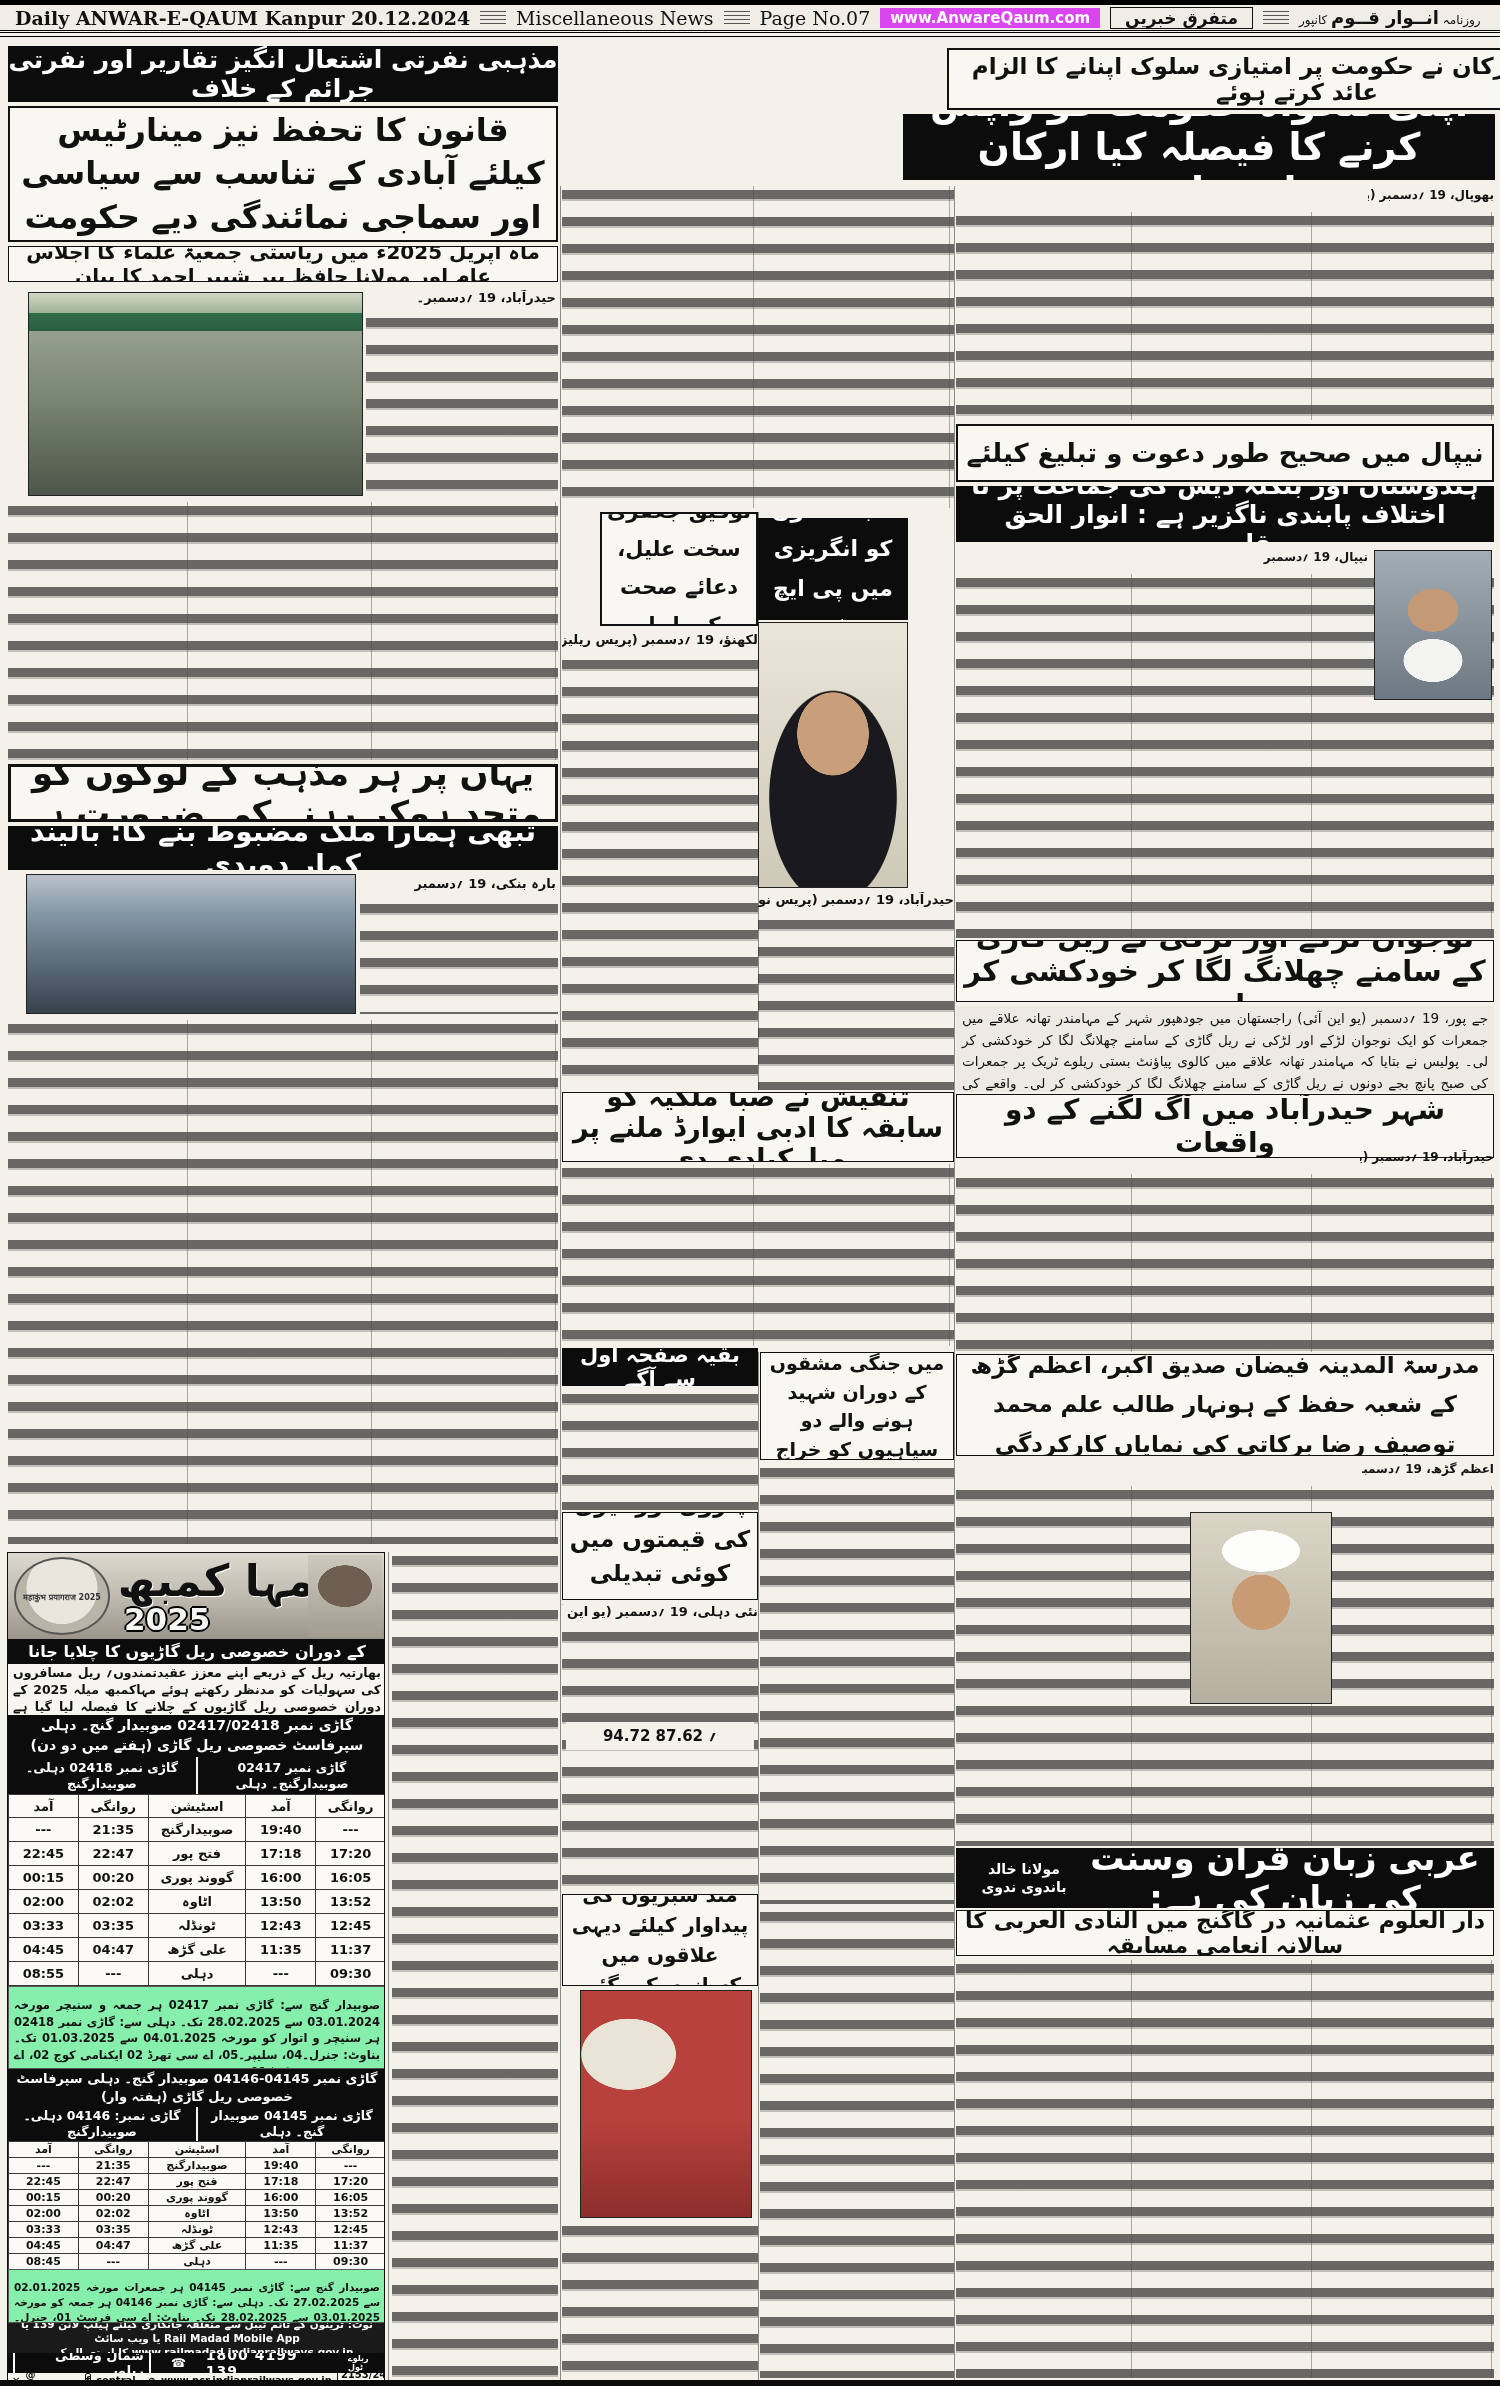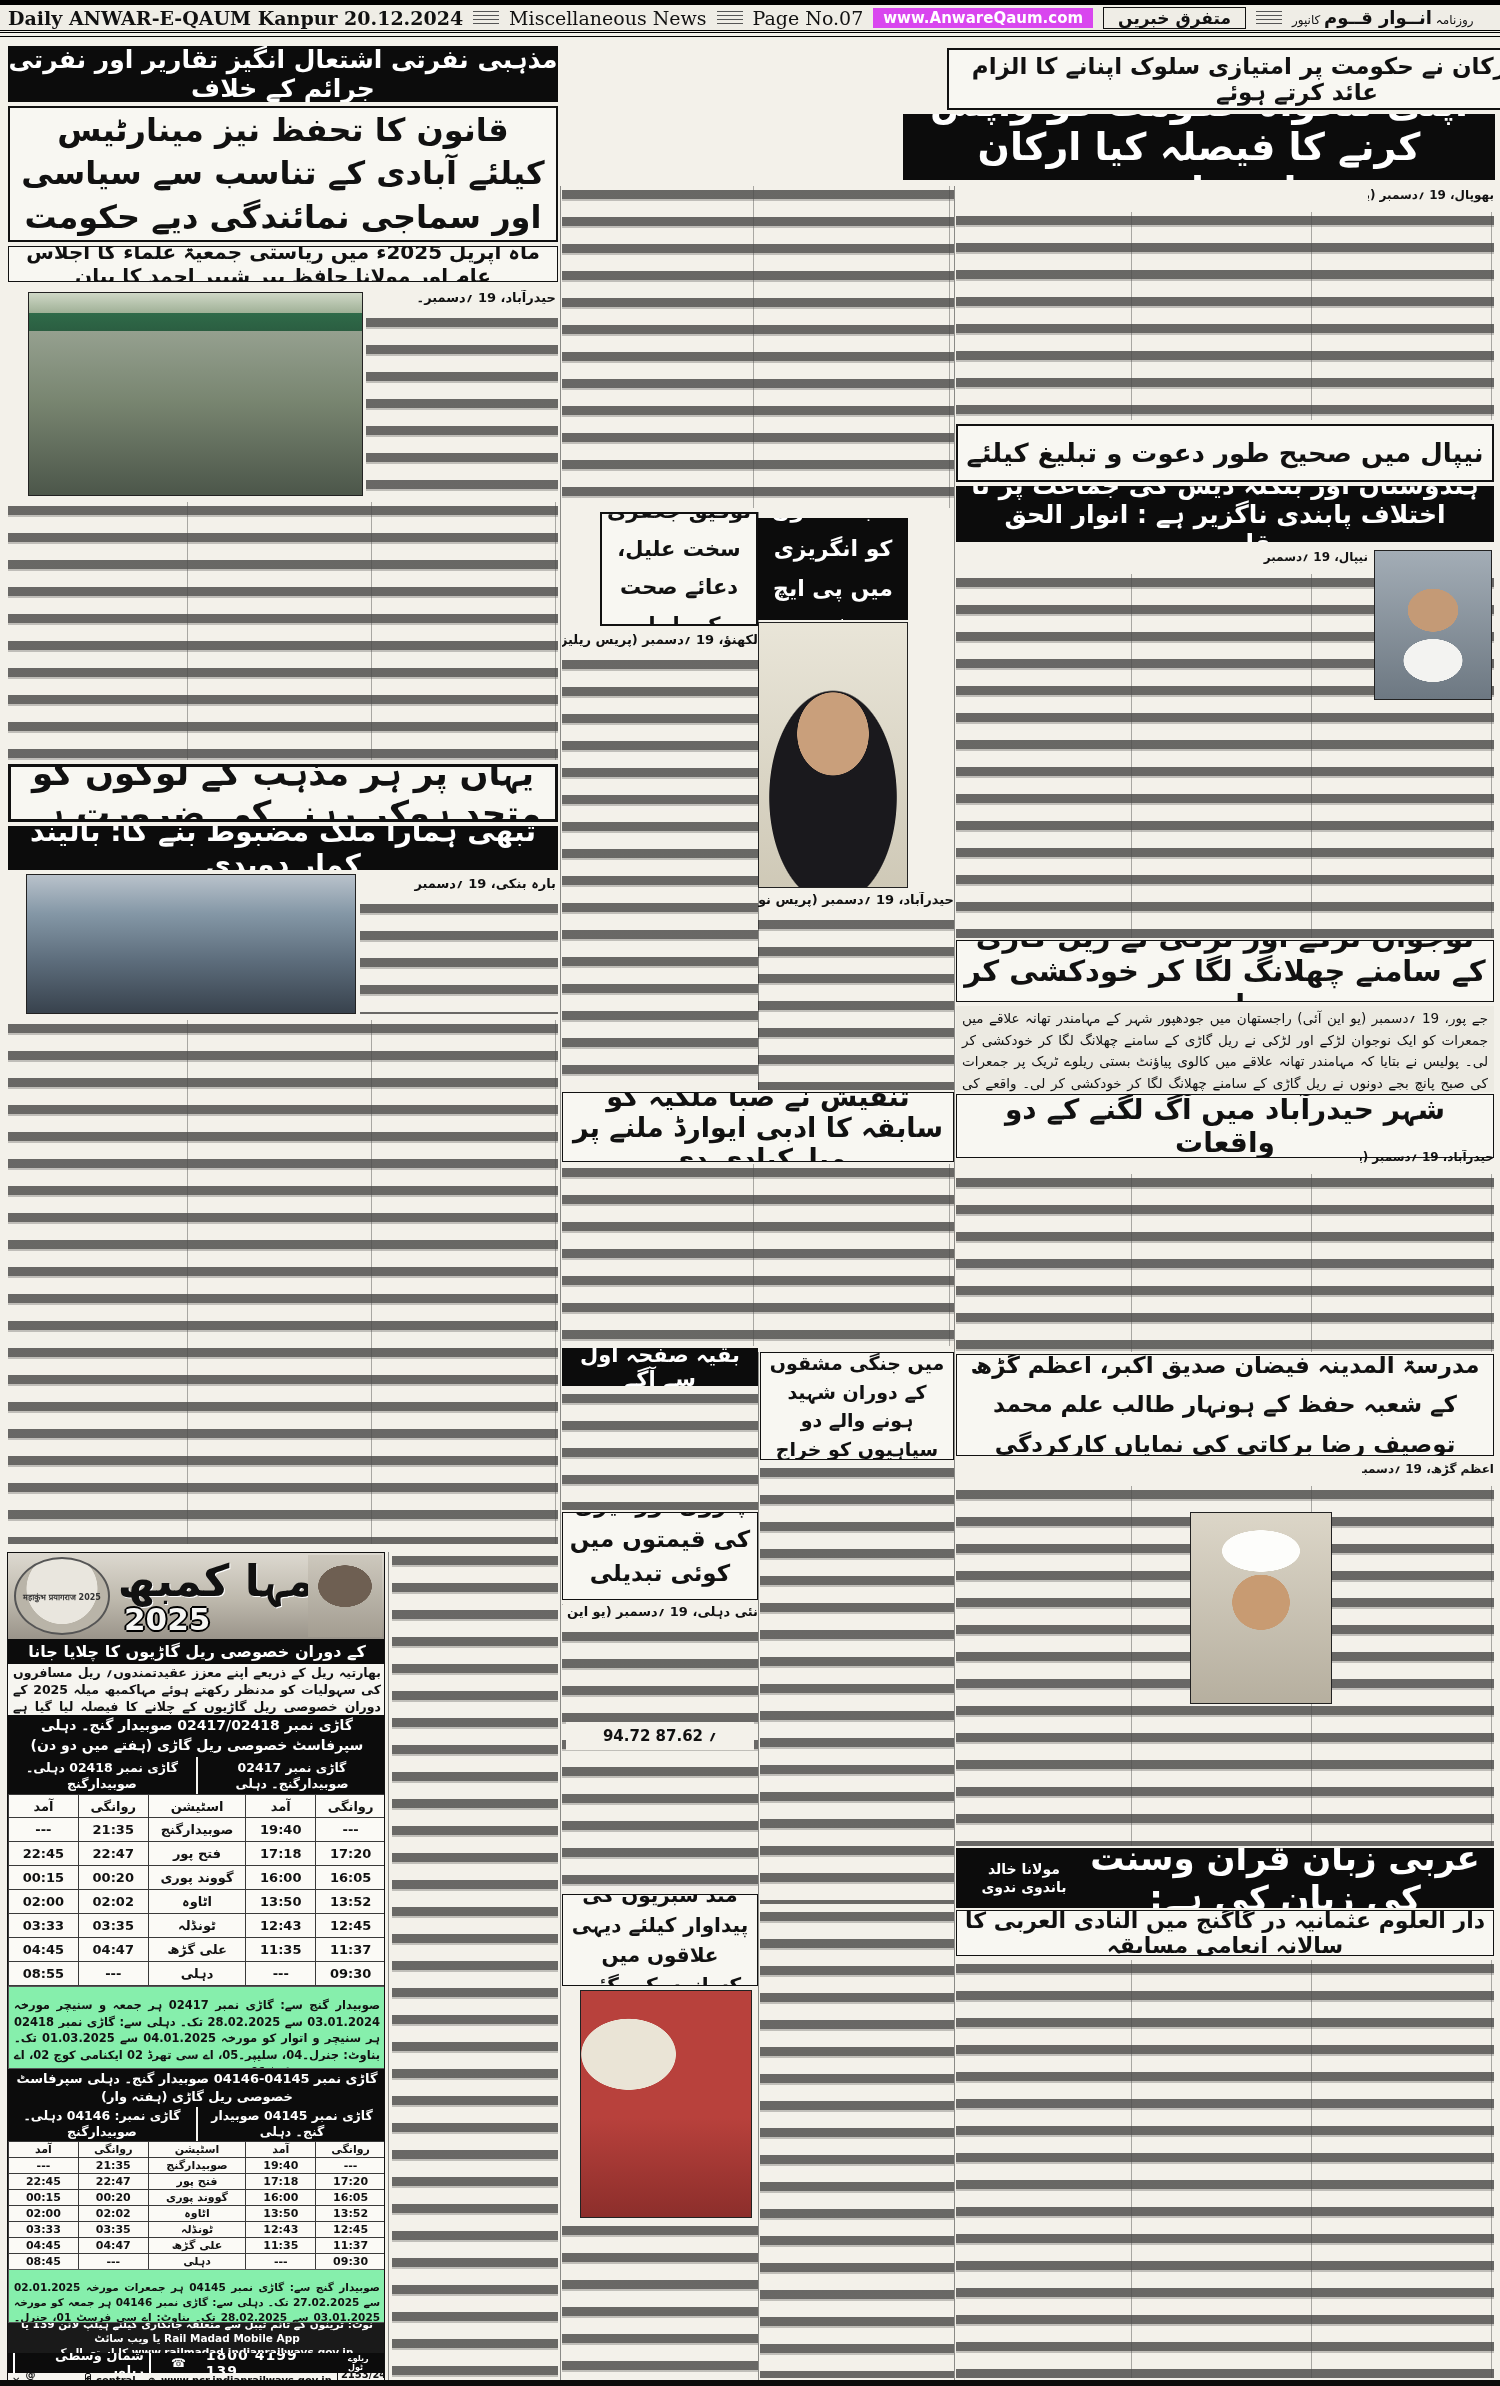--- a/index.html
+++ b/index.html
@@ -29,21 +29,21 @@
            linear-gradient(180deg,#e9e5d8,#cfc9b7);}
   .ph-qasmi{background:radial-gradient(ellipse 42% 24% at 50% 74%,#f3f3f1 0 60%,transparent 61%),
             radial-gradient(ellipse 36% 24% at 50% 40%,#c49a76 0 60%,transparent 61%),
             linear-gradient(180deg,#a3adb6,#6d7882);}
   .ph-child{background:radial-gradient(ellipse 46% 18% at 50% 20%,#fdfdfb 0 60%,transparent 61%),
             radial-gradient(ellipse 34% 24% at 50% 47%,#c89b72 0 60%,transparent 61%),
             linear-gradient(180deg,#dcd6c8,#b6af9f);}
   .ph-bride{background:radial-gradient(ellipse 46% 26% at 28% 28%,#eae4d6 0 60%,transparent 61%),
             linear-gradient(180deg,#b8413c 0 56%,#8c2e2b 100%);}
   
-  #hdr{display:flex;align-items:center;gap:10px;padding:0 8px;border-top:5px solid #000;border-bottom:1px solid #000;background:#efede6;}
+  #hdr{display:flex;align-items:center;gap:10px;padding:0 15px;border-top:5px solid #000;border-bottom:1px solid #000;background:#efede6;}
   #hdr .chip-dark{background:#d946ef;color:#fff;padding:1px 10px;font-size:15px;font-weight:bold;}
   #hdr .chip-box{border:1.5px solid #111;padding:0 14px;font-size:17px;font-weight:bold;}
   .rule-fill{flex:0 0 26px;height:14px;background:repeating-linear-gradient(to bottom,#555 0 1.5px,transparent 1.5px 4px);}
   
   #ad{border:1px solid #111;background:#f6f5f0;}
   .tt{width:100%;border-collapse:collapse;direction:rtl;font-weight:bold;table-layout:fixed;background:#fbfaf6;}
   .tt th,.tt td{border:1px solid #3a3a3a;text-align:center;padding:0;overflow:hidden;white-space:nowrap;}
   #t1 th{height:22px;font-size:13px;} #t1 td{height:23px;font-size:13px;}
   #t2 th{height:15px;font-size:11px;} #t2 td{height:15px;font-size:11px;}
   .subrow{display:flex;gap:2px;background:#f6f5f0;}

